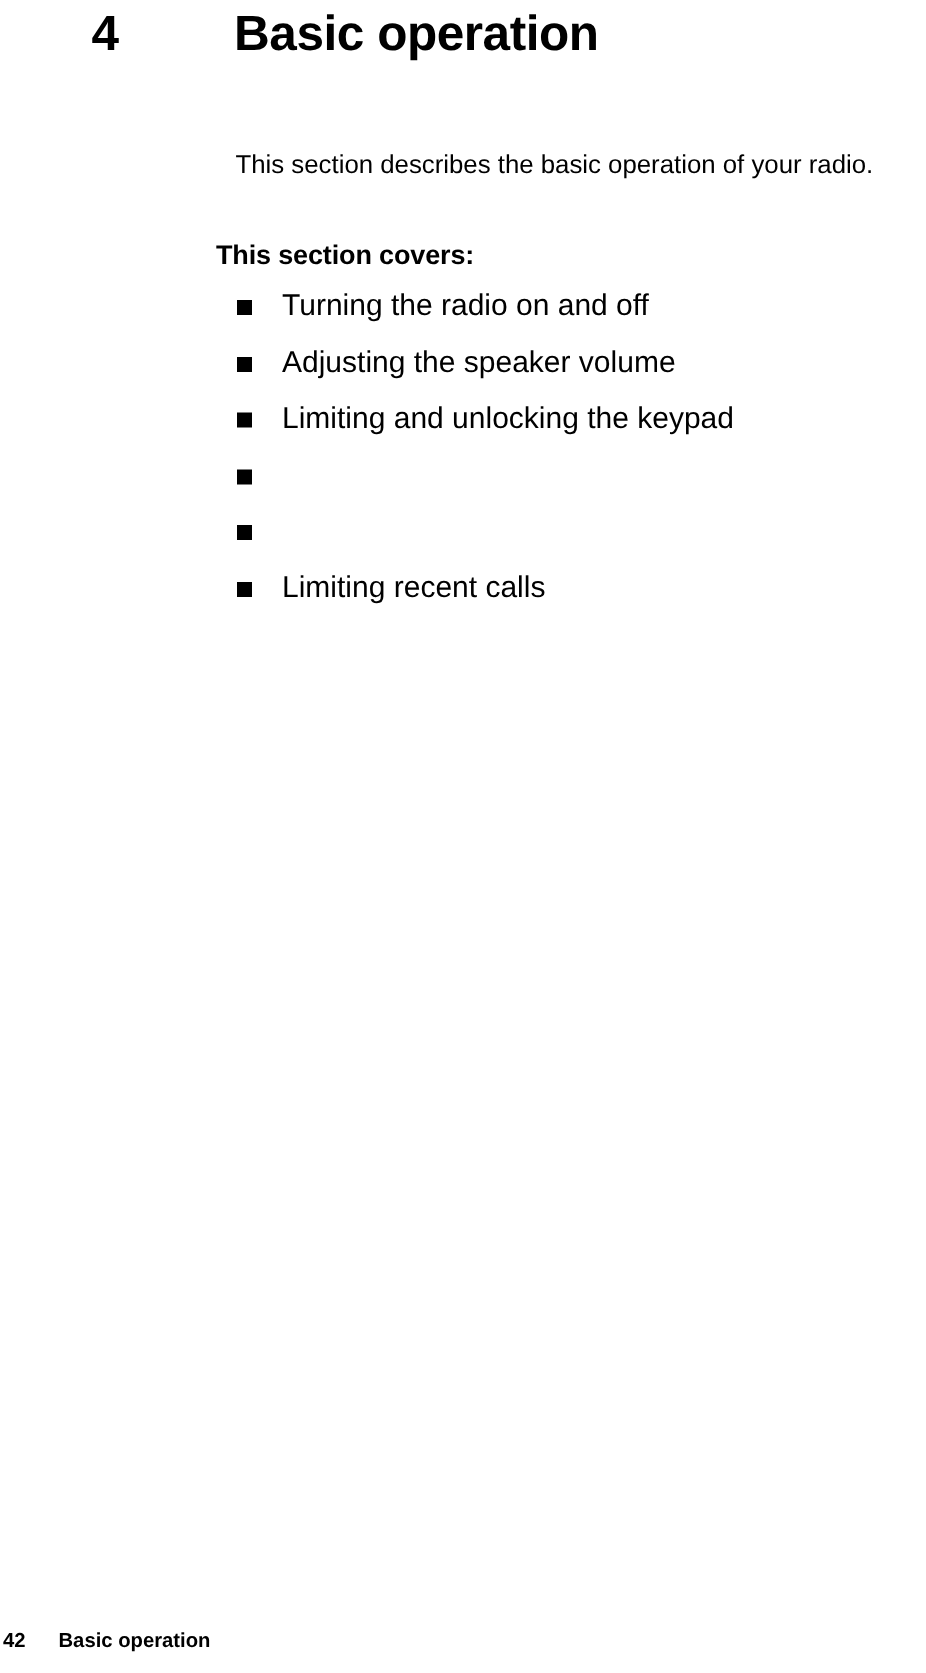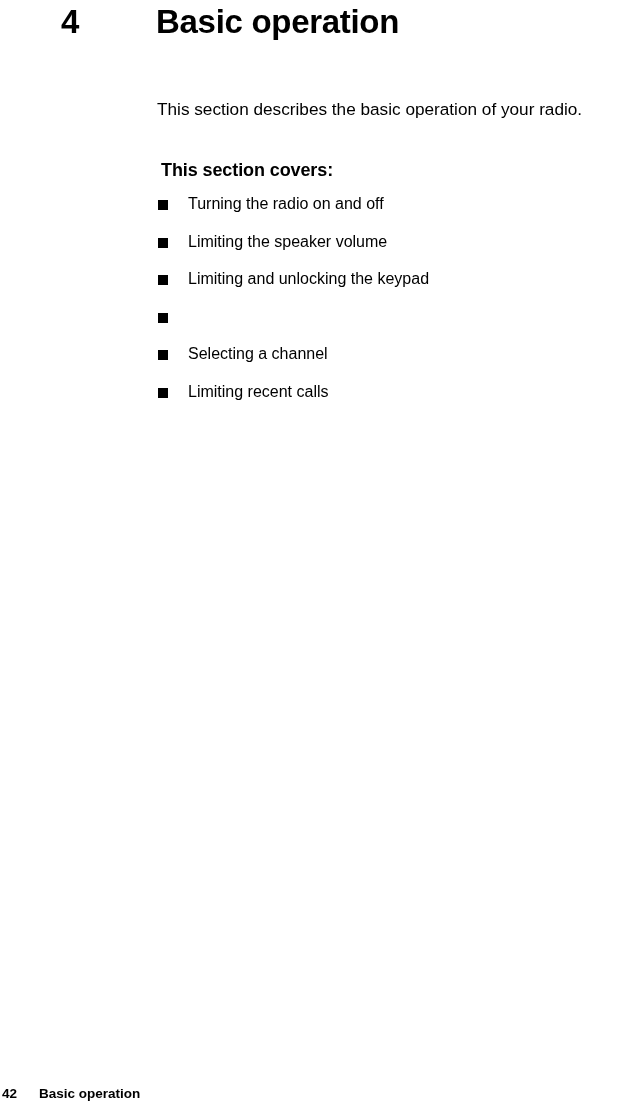--- a/index.html
+++ b/index.html
@@ -59,21 +59,21 @@
     top: 80px;
     width: 462px;
     font-size: 17.2px;
     line-height: 24px;
     text-align: left;
   }
 
   
   .covers-heading {
     position: absolute;
-    left: 161px;
+    left: 144px;
     top: 158px;
     font-size: 18px;
     font-weight: bold;
     line-height: 24px;
     letter-spacing: -0.1px;
     white-space: nowrap;
   }
 
   
   .bullet-list {
@@ -82,21 +82,21 @@
     top: 192px;
     width: 450px;
     list-style: none;
     margin: 0;
     padding: 0;
   }
   .bullet-item {
     position: relative;
     height: 37.6px;
     padding-left: 31px;
-    font-size: 16px;
+    font-size: 20px;
     line-height: 24px;
     white-space: nowrap;
   }
   .bullet-marker {
     position: absolute;
     left: 1px;
     top: 8px;
     width: 10px;
     height: 10px;
     background: #000000;
@@ -146,32 +146,31 @@
 
   <div class="covers-heading">This section covers:</div>
 
   <ul class="bullet-list">
     <li class="bullet-item">
       <span class="bullet-marker"></span>
       <span class="bullet-text">Turning the radio on and off</span>
     </li>
     <li class="bullet-item">
       <span class="bullet-marker"></span>
-      <span class="bullet-text">Limiting the speaker volume</span>
+      <span class="bullet-text">Adjusting the speaker volume</span>
     </li>
     <li class="bullet-item">
       <span class="bullet-marker"></span>
       <span class="bullet-text">Limiting and unlocking the keypad</span>
     </li>
     <li class="bullet-item">
       <span class="bullet-marker"></span>
     </li>
     <li class="bullet-item">
       <span class="bullet-marker"></span>
-      <span class="bullet-text">Selecting a channel</span>
     </li>
     <li class="bullet-item">
       <span class="bullet-marker"></span>
       <span class="bullet-text">Limiting recent calls</span>
     </li>
   </ul>
 
   <div class="footer">
     <span class="footer-page-number">42</span>
     <span class="footer-section-name">Basic operation</span>

